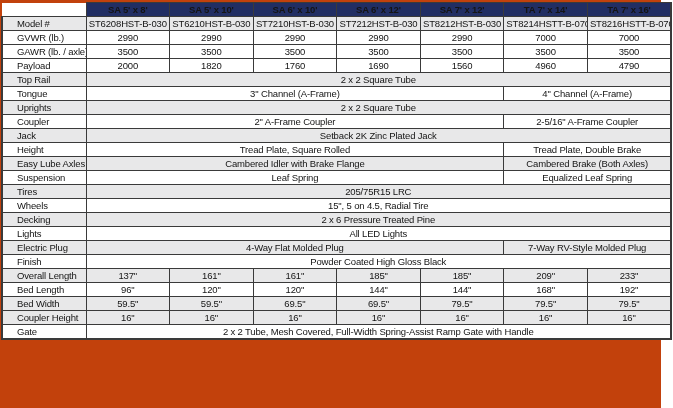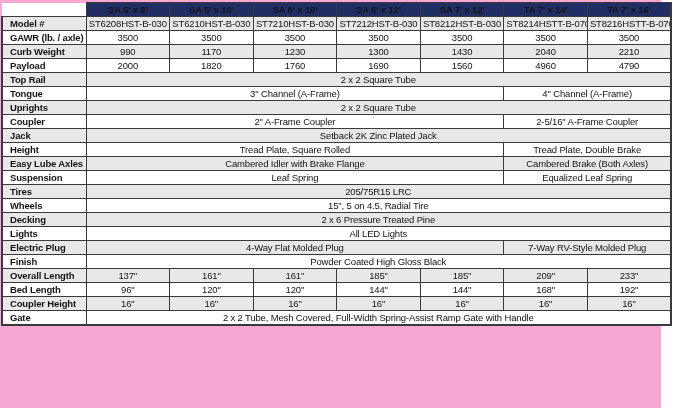--- a/index.html
+++ b/index.html
@@ -1,21 +1,21 @@
 <!DOCTYPE html>
 <html style="--header-bg: #212e63; --header-text: #ffffff; --stripe: #e8e8e9; --border: #3a3a3a;"><head>
 <meta charset="utf-8">
 <style>
   html, body { margin:0; padding:0; background:#ffffff; }
   .sheet {
     position:relative;
     width:661px; height:408px;
     box-sizing:border-box;
     padding:2px 1px 0 1px;
-    background:#f9a8d4;
+    background:#c2410c;
     font-family:"Liberation Sans", sans-serif;
   }
   table.spec {
     border-collapse:collapse;
     table-layout:fixed;
     width:671px;
   }
   table.spec th, table.spec td {
     border:1px solid var(--border, #3a3a3a);
     height:13.4px;
@@ -33,22 +33,22 @@
     color:var(--header-text, #ffffff);
     font-weight:bold;
     text-align:center;
   }
   thead th.corner {
     background:#ffffff;
     border:none;
   }
   tbody th.row-label {
     text-align:left;
-    font-weight:bold;
-    padding-left:7px;
+    font-weight:normal;
+    padding-left:14px;
     background:#ffffff;
     border-left-width:2px;
   }
   tbody td {
     text-align:center;
     font-weight:normal;
     background:#ffffff;
   }
   tbody tr.shaded th.row-label,
   tbody tr.shaded td {
@@ -93,38 +93,38 @@
           <th class="row-label">Model #</th>
           <td>ST6208HST-B-030</td>
           <td>ST6210HST-B-030</td>
           <td>ST7210HST-B-030</td>
           <td>ST7212HST-B-030</td>
           <td>ST8212HST-B-030</td>
           <td>ST8214HSTT-B-070</td>
           <td>ST8216HSTT-B-070</td>
         </tr>
         <tr>
+          <th class="row-label">GVWR (lb.)</th>
+          <td>2990</td>
+          <td>2990</td>
+          <td>2990</td>
+          <td>2990</td>
+          <td>2990</td>
+          <td>7000</td>
+          <td>7000</td>
+        </tr>
+        <tr>
           <th class="row-label">GAWR (lb. / axle)</th>
           <td>3500</td>
           <td>3500</td>
           <td>3500</td>
           <td>3500</td>
           <td>3500</td>
           <td>3500</td>
           <td>3500</td>
-        </tr>
-        <tr class="shaded">
-          <th class="row-label">Curb Weight</th>
-          <td>990</td>
-          <td>1170</td>
-          <td>1230</td>
-          <td>1300</td>
-          <td>1430</td>
-          <td>2040</td>
-          <td>2210</td>
         </tr>
         <tr>
           <th class="row-label">Payload</th>
           <td>2000</td>
           <td>1820</td>
           <td>1760</td>
           <td>1690</td>
           <td>1560</td>
           <td>4960</td>
           <td>4790</td>
@@ -205,20 +205,30 @@
           <th class="row-label">Bed Length</th>
           <td>96"</td>
           <td>120"</td>
           <td>120"</td>
           <td>144"</td>
           <td>144"</td>
           <td>168"</td>
           <td>192"</td>
         </tr>
         <tr class="shaded">
+          <th class="row-label">Bed Width</th>
+          <td>59.5"</td>
+          <td>59.5"</td>
+          <td>69.5"</td>
+          <td>69.5"</td>
+          <td>79.5"</td>
+          <td>79.5"</td>
+          <td>79.5"</td>
+        </tr>
+        <tr class="shaded">
           <th class="row-label">Coupler Height</th>
           <td>16"</td>
           <td>16"</td>
           <td>16"</td>
           <td>16"</td>
           <td>16"</td>
           <td>16"</td>
           <td>16"</td>
         </tr>
         <tr>

